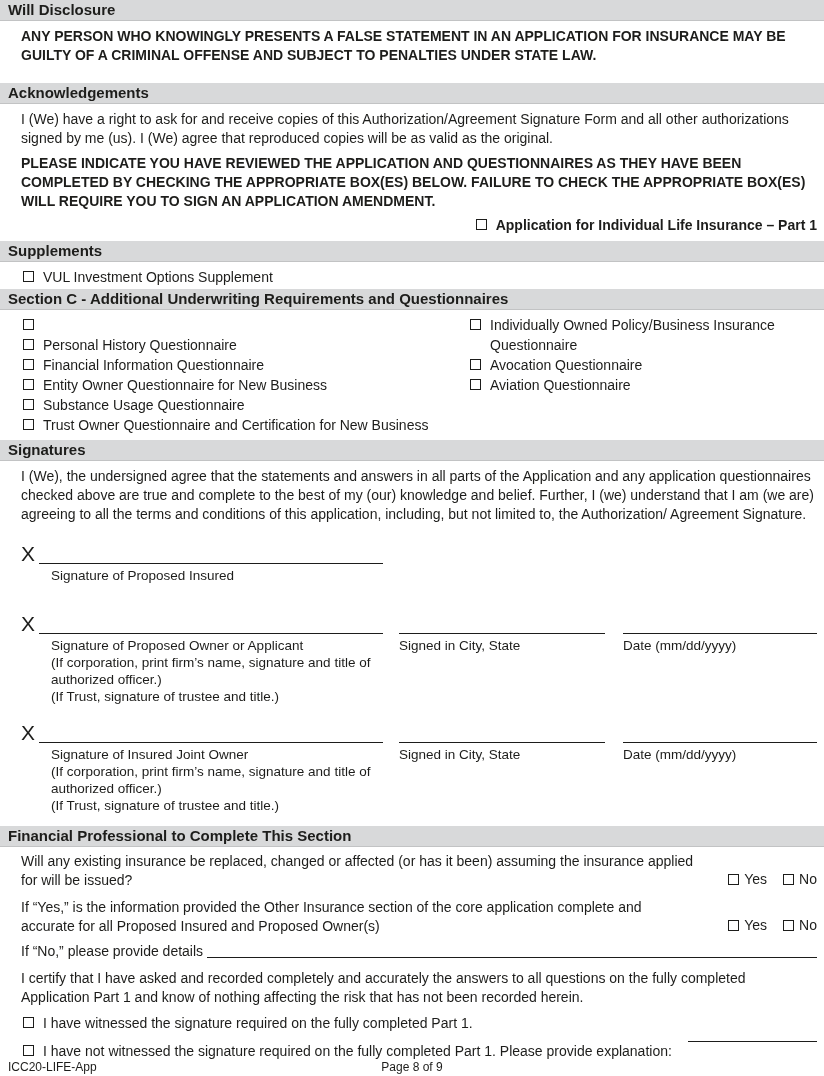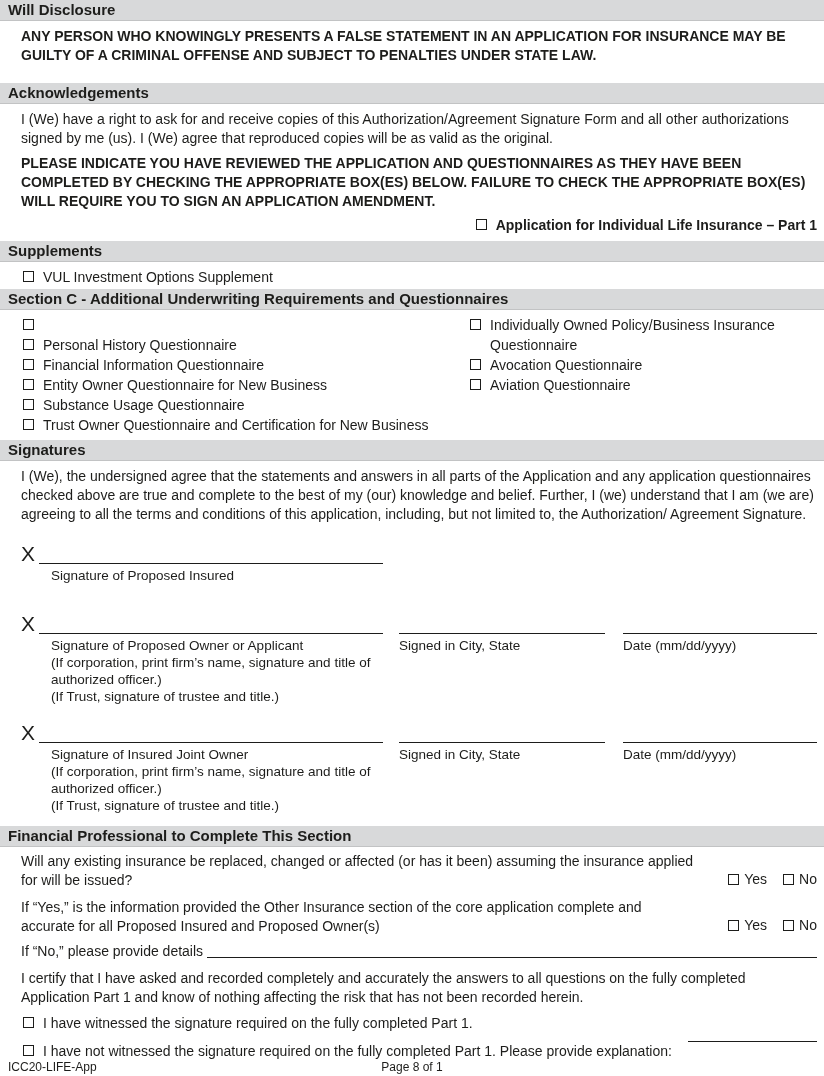--- a/index.html
+++ b/index.html
@@ -226,14 +226,14 @@
 <div class="pad cbrow" style="margin-top:8px;">
   <span class="cb"></span>
   <span style="flex:1; display:flex; align-items:flex-start;gap:12px;">
     <span><b class="inlinebold">I have not</b><span> witnessed the signature required on the fully completed Part 1. Please provide explanation:</span></span>
     <span class="inline-line" style="margin-bottom:4px;"></span>
   </span>
 </div>
 
 <div class="footer">
   <span class="left">ICC20-LIFE-App</span>
-  <div class="center">Page 8 of 1</div>
+  <div class="center">Page 8 of 9</div>
 </div>
 
 </body></html>

